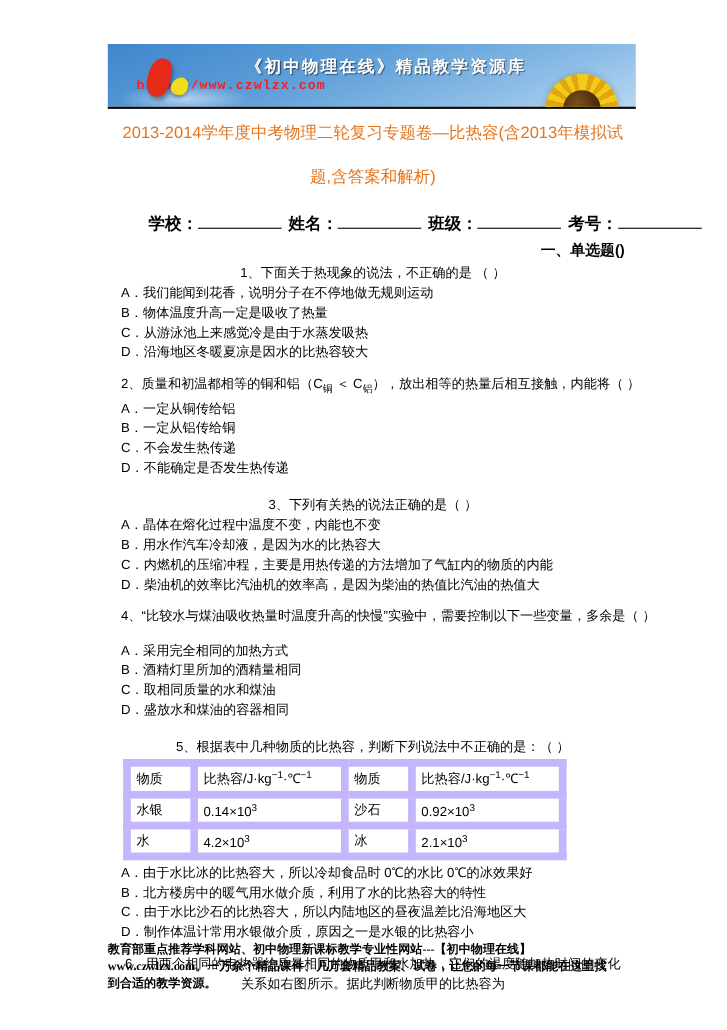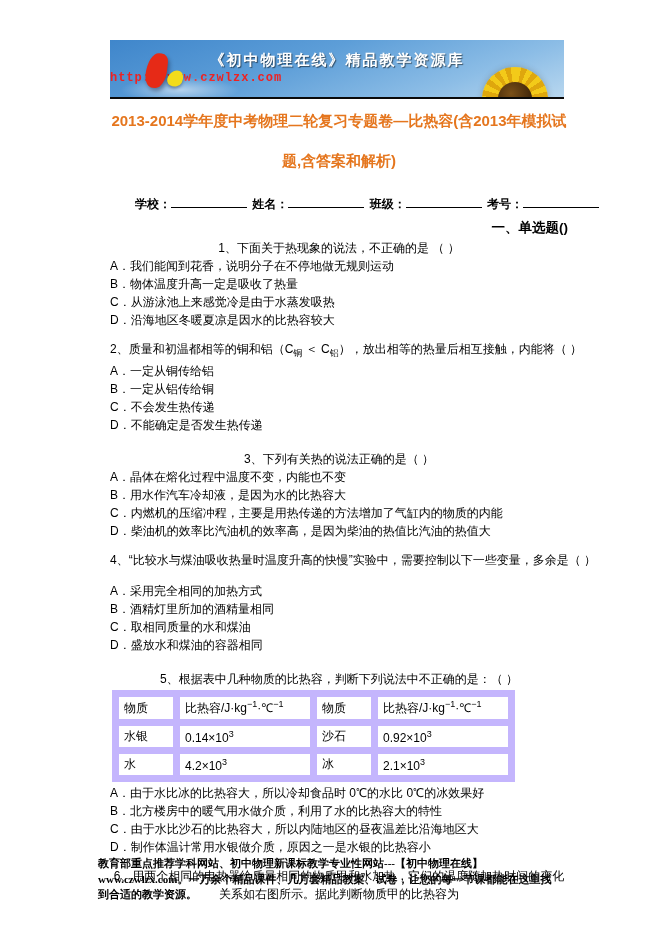--- a/index.html
+++ b/index.html
@@ -1,44 +1,44 @@
 <!DOCTYPE html>
 <html><head>
 <meta charset="utf-8">
 <style>
   html,body{margin:0;padding:0;background:#ffffff;}
   body{width:661px;height:936px;font-family:"Liberation Sans",sans-serif;color:#000;}
   .page{position:relative;width:661px;height:936px;overflow:hidden;background:#fff;}
 
   
-  .banner{position:absolute;left:110px;top:40px;width:454px;height:57px;overflow:hidden;
+  .banner{position:absolute;left:98px;top:40px;width:454px;height:57px;overflow:hidden;
     background:linear-gradient(160deg,#3f86cb 0%,#5d9ed8 40%,#8cbde6 75%,#b8d7ef 100%);
-    border-bottom:2px solid #0a0a0a;}
+    border-bottom:2px solid #0a0a0a;padding-left:26px;}
   .cloud{position:absolute;left:10px;bottom:-6px;width:120px;height:26px;border-radius:50%;
     background:radial-gradient(ellipse at center,rgba(255,255,255,.55),rgba(255,255,255,0) 70%);}
   .flame-red{position:absolute;left:36px;top:13px;width:21px;height:35px;background:#e62a17;
     border-radius:62% 38% 55% 45%/75% 25% 62% 38%;transform:rotate(6deg);
     box-shadow:2px 3px 4px rgba(0,0,30,.35);}
   .flame-yellow{position:absolute;left:58px;top:30px;width:15px;height:17px;background:#f2dc1b;
     border-radius:55% 45% 62% 38%/60% 55% 45% 40%;transform:rotate(28deg);
     box-shadow:1px 2px 3px rgba(0,0,30,.3);}
   .banner-title{margin-top:11px;text-align:center;color:#ffffff;font-weight:bold;font-size:15px;
     letter-spacing:2px;text-shadow:1px 1px 1px rgba(0,0,0,.55);}
   .banner-url{text-align:left;font-family:"Liberation Mono",monospace;font-weight:bold;
     font-size:12px;letter-spacing:1px;margin-top:1px;}
   .sunflower{position:absolute;right:16px;top:27px;width:66px;height:64px;border-radius:50%;
     background:repeating-conic-gradient(#f3ca19 0deg 11deg,#dfa70d 11deg 22deg);
     box-shadow:0 0 6px rgba(60,40,0,.25);}
   .sunflower-center{position:absolute;left:16px;top:15px;width:34px;height:33px;border-radius:50%;
     background:radial-gradient(circle at 38% 35%,#7a5018,#40260a 70%);}
 
   
   .content{position:absolute;left:110px;top:99px;width:458px;}
-  .doc-title{font-size:15px;font-weight:bold;line-height:40px;text-align:center;margin:2px 0 0 0;}
-  .form-line{margin-top:13px;padding-left:25px;font-size:12px;font-weight:bold;white-space:nowrap;}
+  .doc-title{font-size:15px;font-weight:normal;line-height:40px;text-align:center;margin:2px 0 0 0;}
+  .form-line{margin-top:13px;padding-left:25px;font-size:15px;font-weight:bold;white-space:nowrap;}
   .blank{display:inline-block;width:76px;height:13px;border-bottom:1px solid #000;margin-right:2px;}
   .section-header{font-size:13.5px;font-weight:bold;margin-top:6px;text-align:right;}
 
   .question{margin-top:11px;}
   .q-mt-lg{margin-top:16px;}
   .stem,.option{font-size:12px;line-height:18px;white-space:nowrap;}
   .stem.wrap{white-space:normal;}
   .stem{margin:0;text-align:center;}
   .option{margin:0;}
   .opts-gap{margin-top:13px;}

